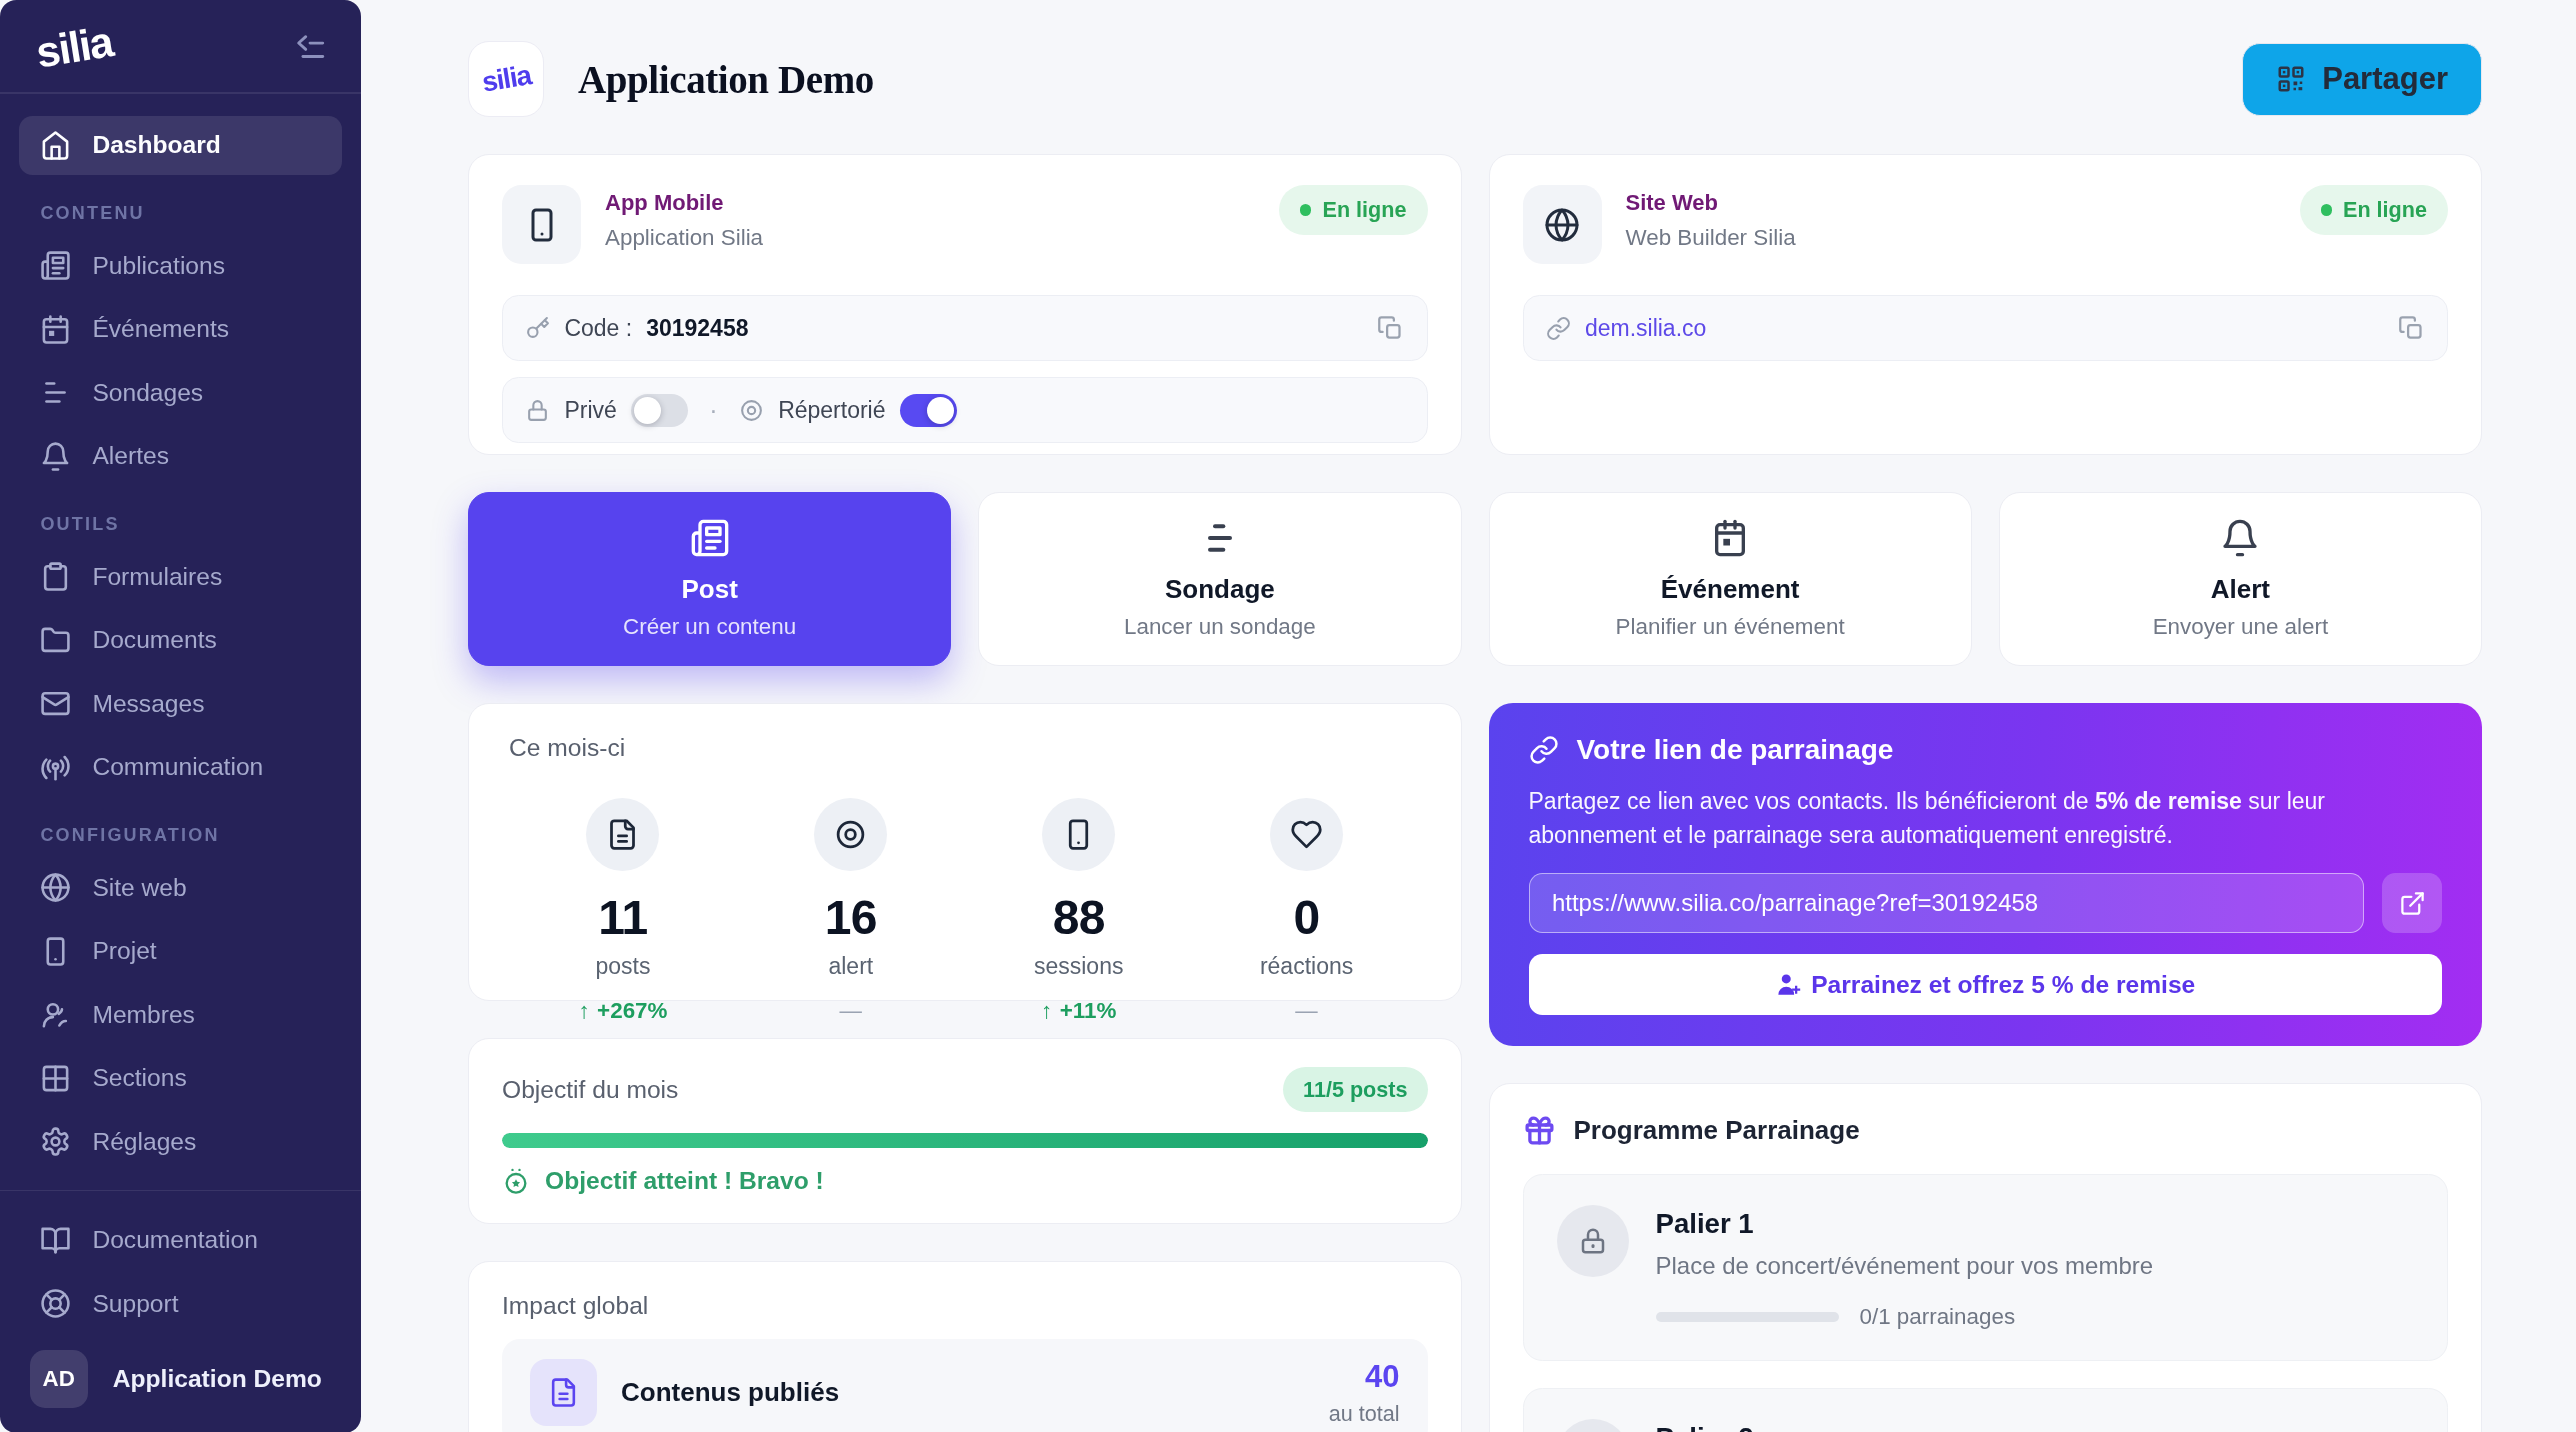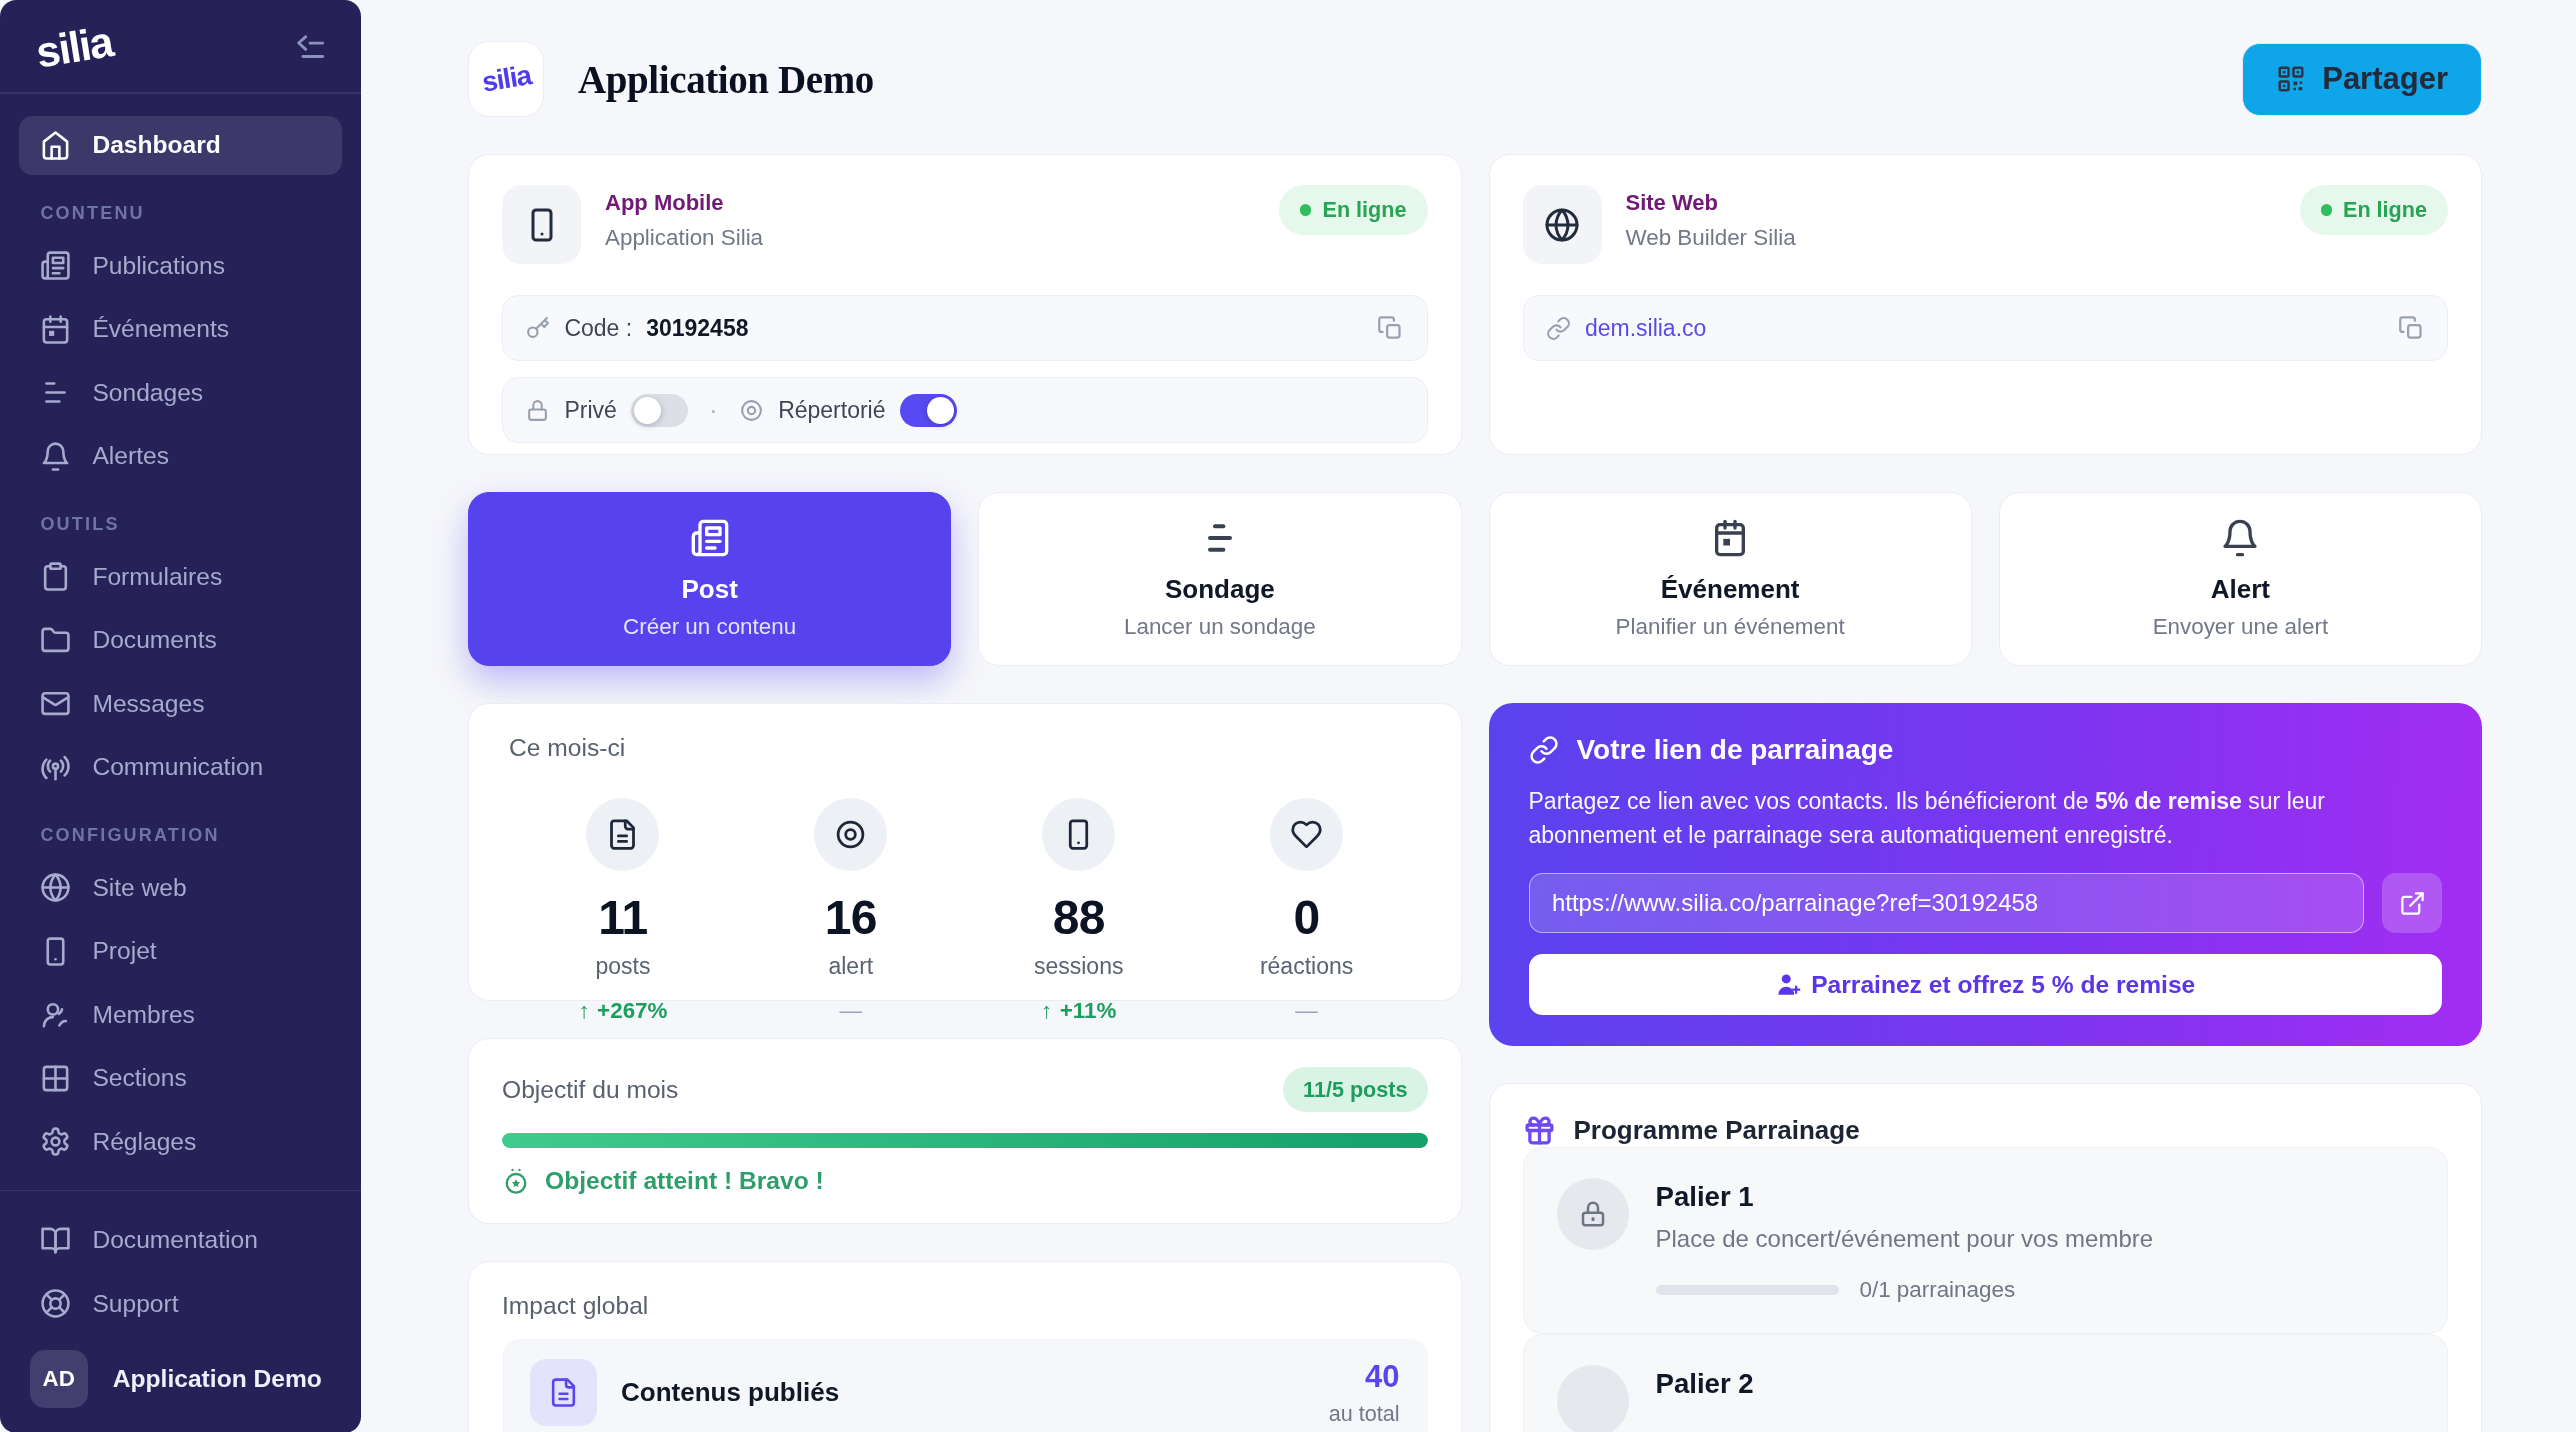--- a/index.html
+++ b/index.html
@@ -211,21 +211,21 @@
   .impact-label{ margin-left:24px; font-size:26px; font-weight:700; color:#101828; }
   .impact-value-wrap{ margin-left:auto; text-align:right; }
   .impact-value{ font-size:31px; font-weight:800; color:#5b45f0; }
   .impact-unit{ font-size:21.6px; color:#717886; margin-top:6px; }
 
   
   .prog-card{ padding:30px 33px; flex:1; }
   .prog-head{ display:flex; align-items:center; gap:18px; font-size:26px; font-weight:700; color:#1d2434; }
   .prog-head svg{ width:33px; height:33px; color:#6d4af1; }
   .tier{
-    background:#f7f8fa; border:1.5px solid #eef0f4; border-radius:19.4px;
+    margin-top:27px; background:#f7f8fa; border:1.5px solid #eef0f4; border-radius:19.4px;
     padding:30px 33px; display:flex; align-items:flex-start;
   }
   .tier-circle{
     width:72px; height:72px; border-radius:50%; background:#e6e8ee; color:#6d7482;
     display:flex; align-items:center; justify-content:center; flex:none;
   }
   .tier-circle svg{ width:30px; height:30px; }
   .tier-body{ margin-left:27px; }
   .tier-title{ font-size:27.6px; font-weight:700; color:#101828; padding-top:3px; }
   .tier-desc{ margin-top:12px; font-size:24px; color:#6f7684; }

